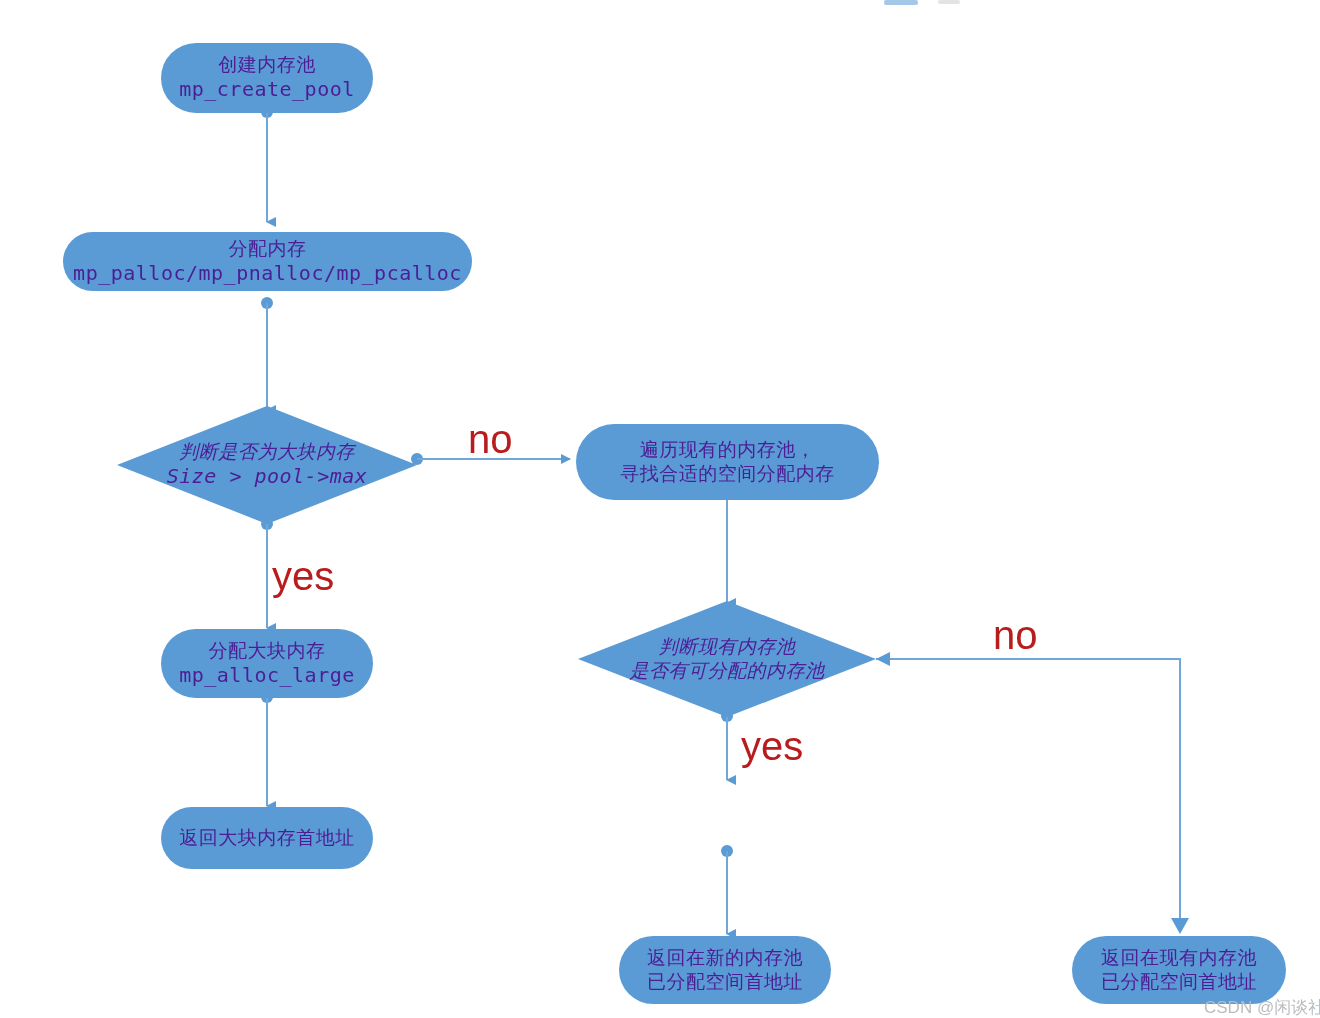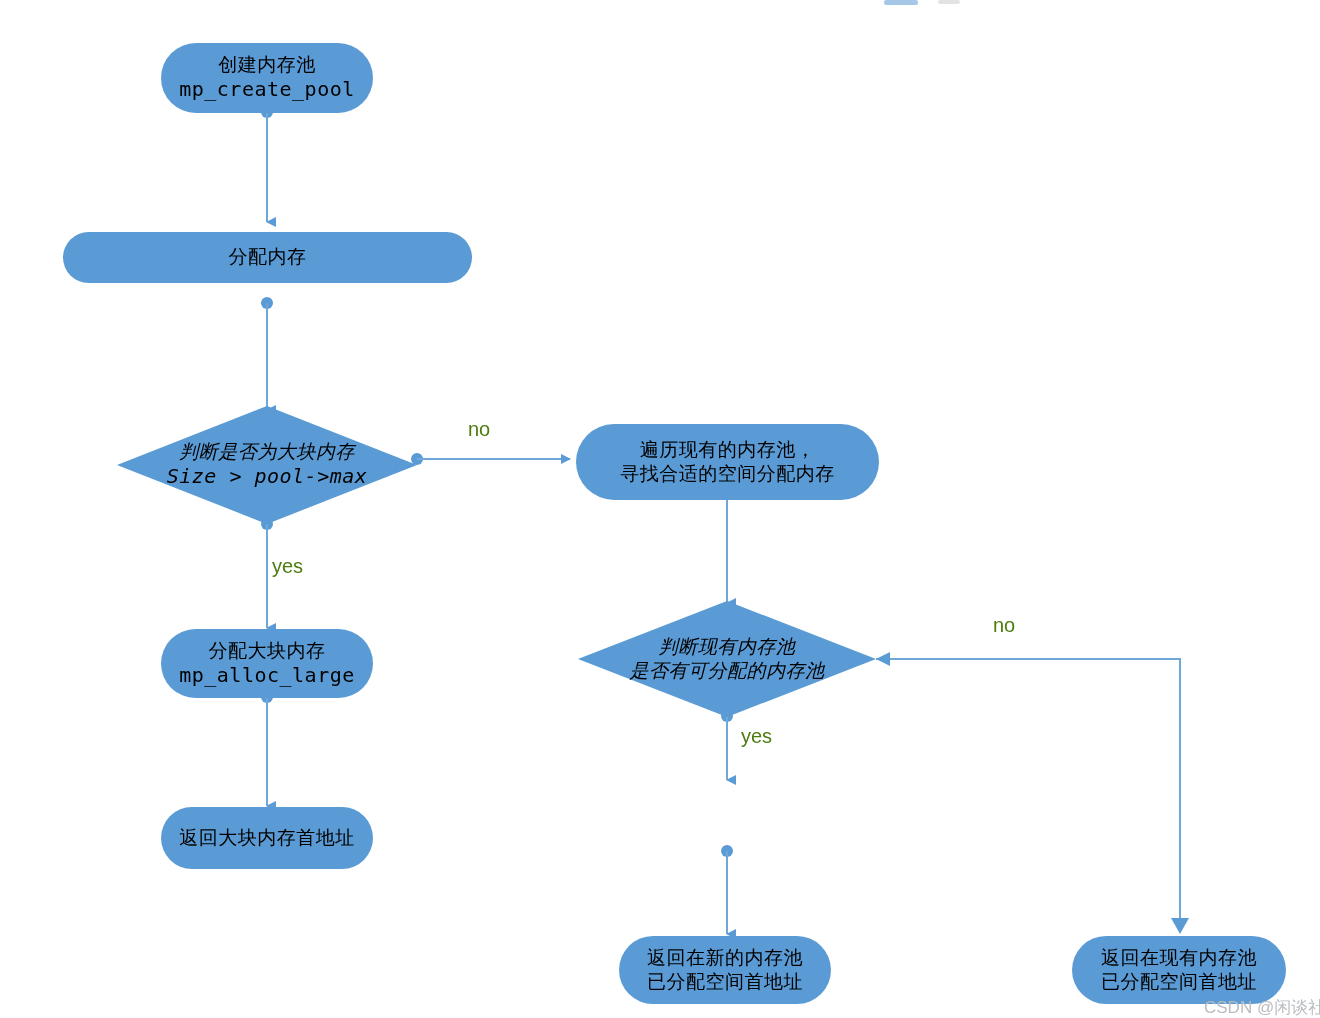--- a/index.html
+++ b/index.html
@@ -25,21 +25,21 @@
     height: 1018px;
     pointer-events: none;
   }
   .node {
     position: absolute;
     box-sizing: border-box;
     display: flex;
     flex-direction: column;
     align-items: center;
     justify-content: center;
-    color: #000000;
+    color: #4c1d95;
     text-align: center;
     line-height: 1.28;
   }
   .node.terminal {
     background: #5b9bd5;
     border-radius: 44px;
   }
   .node .line-cn {
     font-family: "Liberation Serif", "DejaVu Serif", serif;
     font-size: 19px;
@@ -70,23 +70,23 @@
     display: flex;
     flex-direction: column;
     align-items: center;
     justify-content: center;
     width: 100%;
     height: 100%;
     font-style: italic;
   }
   .edge-label {
     position: absolute;
-    color: #4d7c0f;
+    color: #b91c1c;
     font-family: "Liberation Sans", "DejaVu Sans", sans-serif;
-    font-size: 20px;
+    font-size: 40px;
     line-height: 1;
     white-space: nowrap;
   }
   .watermark {
     position: absolute;
     color: #b9bcc0;
     font-family: "Liberation Sans", "DejaVu Sans", sans-serif;
     font-size: 17px;
     white-space: nowrap;
   }
@@ -152,22 +152,23 @@
     <path d="M1180,927 L1180,659 L876,659" fill="none" stroke="#6fa8d8" stroke-width="2"></path>
     <path d="M876,659 L890,652 L890,666 Z" fill="#5b9bd5"></path>
     <path d="M1180,934 L1171,918 L1189,918 Z" fill="#5b9bd5"></path>
   </svg>
 
   <div class="node terminal" style="left:161px; top:43px; width:212px; height:70px;">
     <div class="line-cn">创建内存池</div>
     <div class="line-code">mp_create_pool</div>
   </div>
 
-  <div class="node terminal" style="left:63px; top:232px; width:409px; height:51px;">
+  <div class="node terminal" style="left:63px; top:232px; width:409px; height:59px;">
     <div class="line-cn">分配内存</div>
+    <div class="line-code">mp_palloc/mp_pnalloc/mp_pcalloc</div>
   </div>
 
   <div class="node diamond" style="left:117px; top:406px; width:300px; height:118px;">
     <div class="diamond-shape"></div>
     <div class="diamond-text">
       <div class="line-cn">判断是否为大块内存</div>
       <div class="line-code">Size &gt; pool-&gt;max</div>
     </div>
   </div>
 

